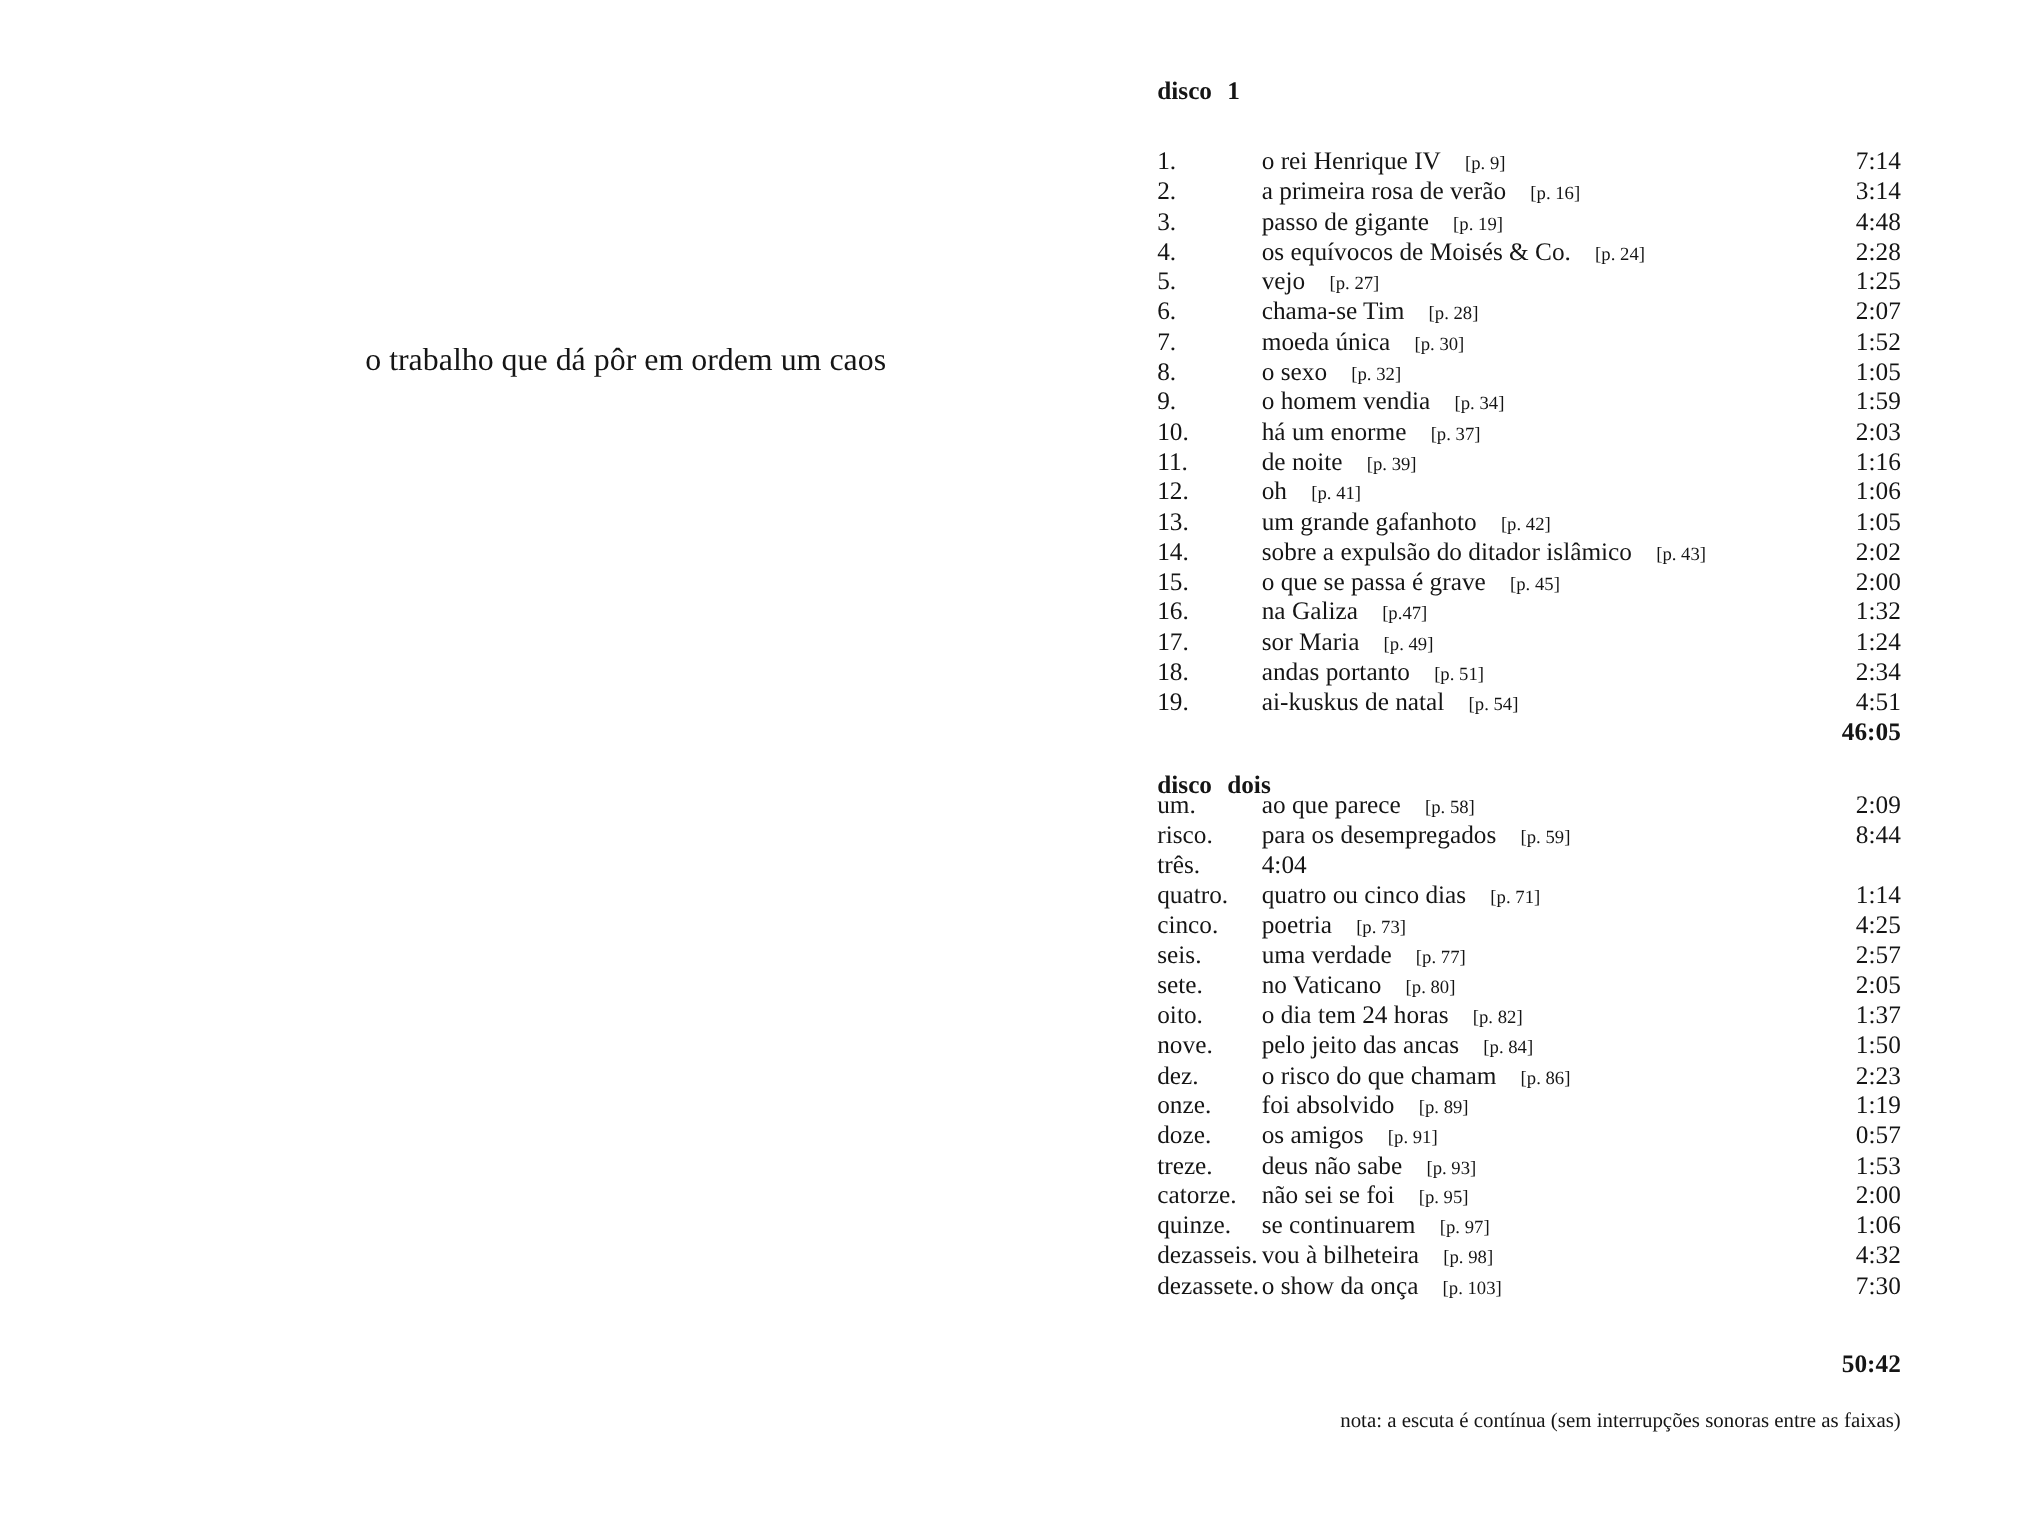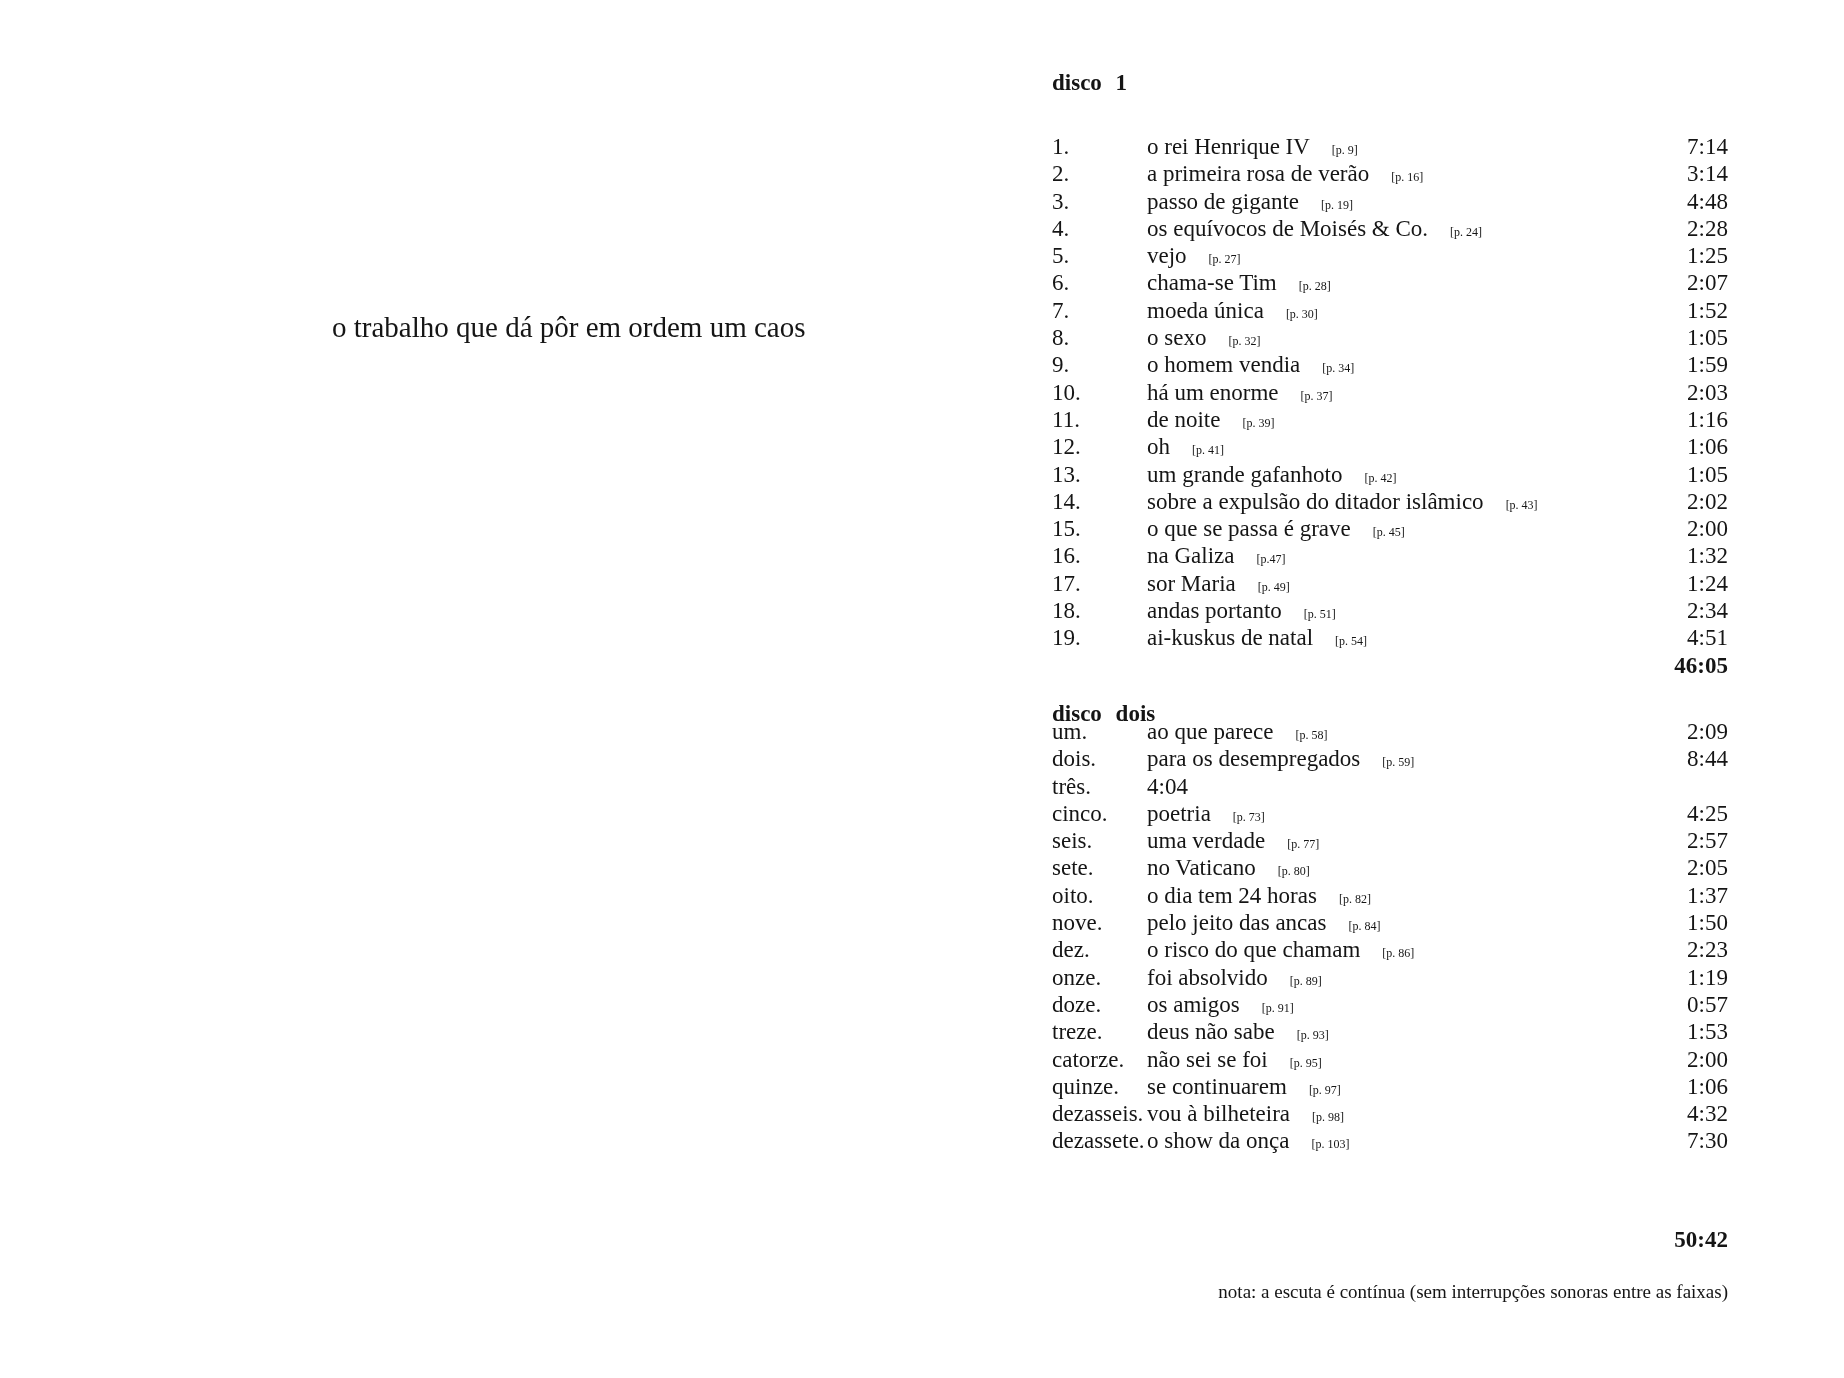--- a/index.html
+++ b/index.html
@@ -61,21 +61,21 @@
   .track-num {
     flex: none;
     width: 95px;
   }
   .track-main {
     flex: 1 1 auto;
     min-width: 0;
     overflow: hidden;
   }
   .track-page {
-    font-size: 12px;
+    font-size: 17px;
     margin-left: 22px;
   }
   .track-dur {
     flex: none;
     text-align: right;
   }
   .disc-total {
     position: absolute;
     right: 0;
     font-size: 23px;
@@ -223,30 +223,35 @@
   <h2 class="disc-heading" id="disc2-heading">disco dois</h2>
 
   <div class="rows" id="disc2-rows">
   <div class="track-row">
     <span class="track-num">um.</span>
     <span class="track-main"><span class="track-title">ao que parece</span><span class="track-page">[p. 58]</span></span>
     <span class="track-dur">2:09</span>
   </div>
 
   <div class="track-row">
-    <span class="track-num">dois.</span>
+    <span class="track-num">risco.</span>
     <span class="track-main"><span class="track-title">para os desempregados</span><span class="track-page">[p. 59]</span></span>
     <span class="track-dur">8:44</span>
   </div>
 
   <div class="track-row">
     <span class="track-num">três.</span>
     <span class="track-dur">4:04</span>
   </div>
 
+  <div class="track-row">
+    <span class="track-num">quatro.</span>
+    <span class="track-main"><span class="track-title">quatro ou cinco dias</span><span class="track-page">[p. 71]</span></span>
+    <span class="track-dur">1:14</span>
+  </div>
 
   <div class="track-row">
     <span class="track-num">cinco.</span>
     <span class="track-main"><span class="track-title">poetria</span><span class="track-page">[p. 73]</span></span>
     <span class="track-dur">4:25</span>
   </div>
 
   <div class="track-row">
     <span class="track-num">seis.</span>
     <span class="track-main"><span class="track-title">uma verdade</span><span class="track-page">[p. 77]</span></span>

